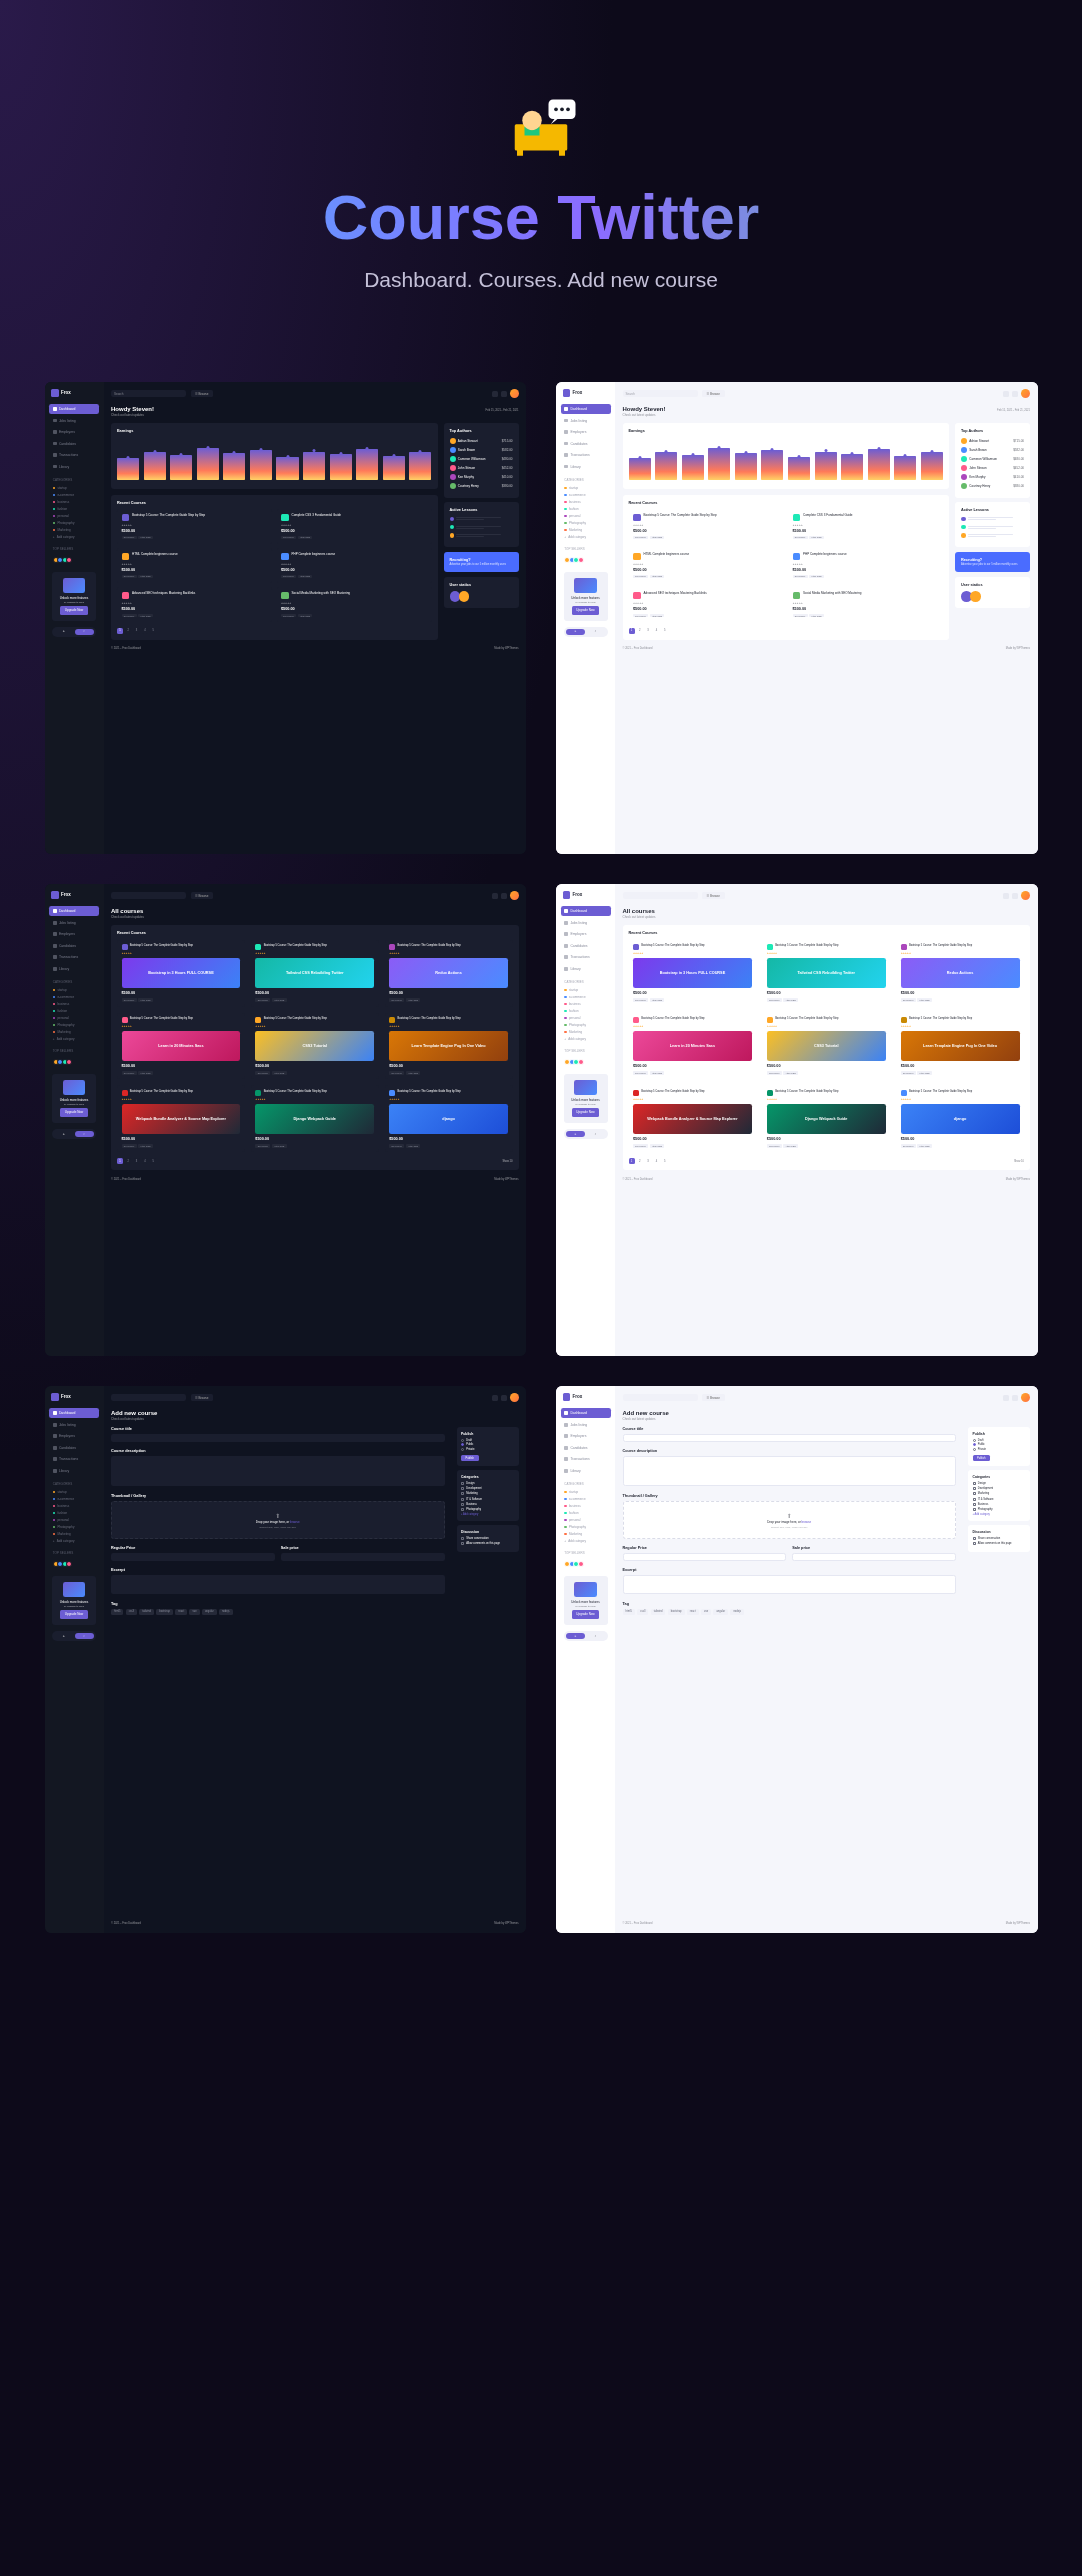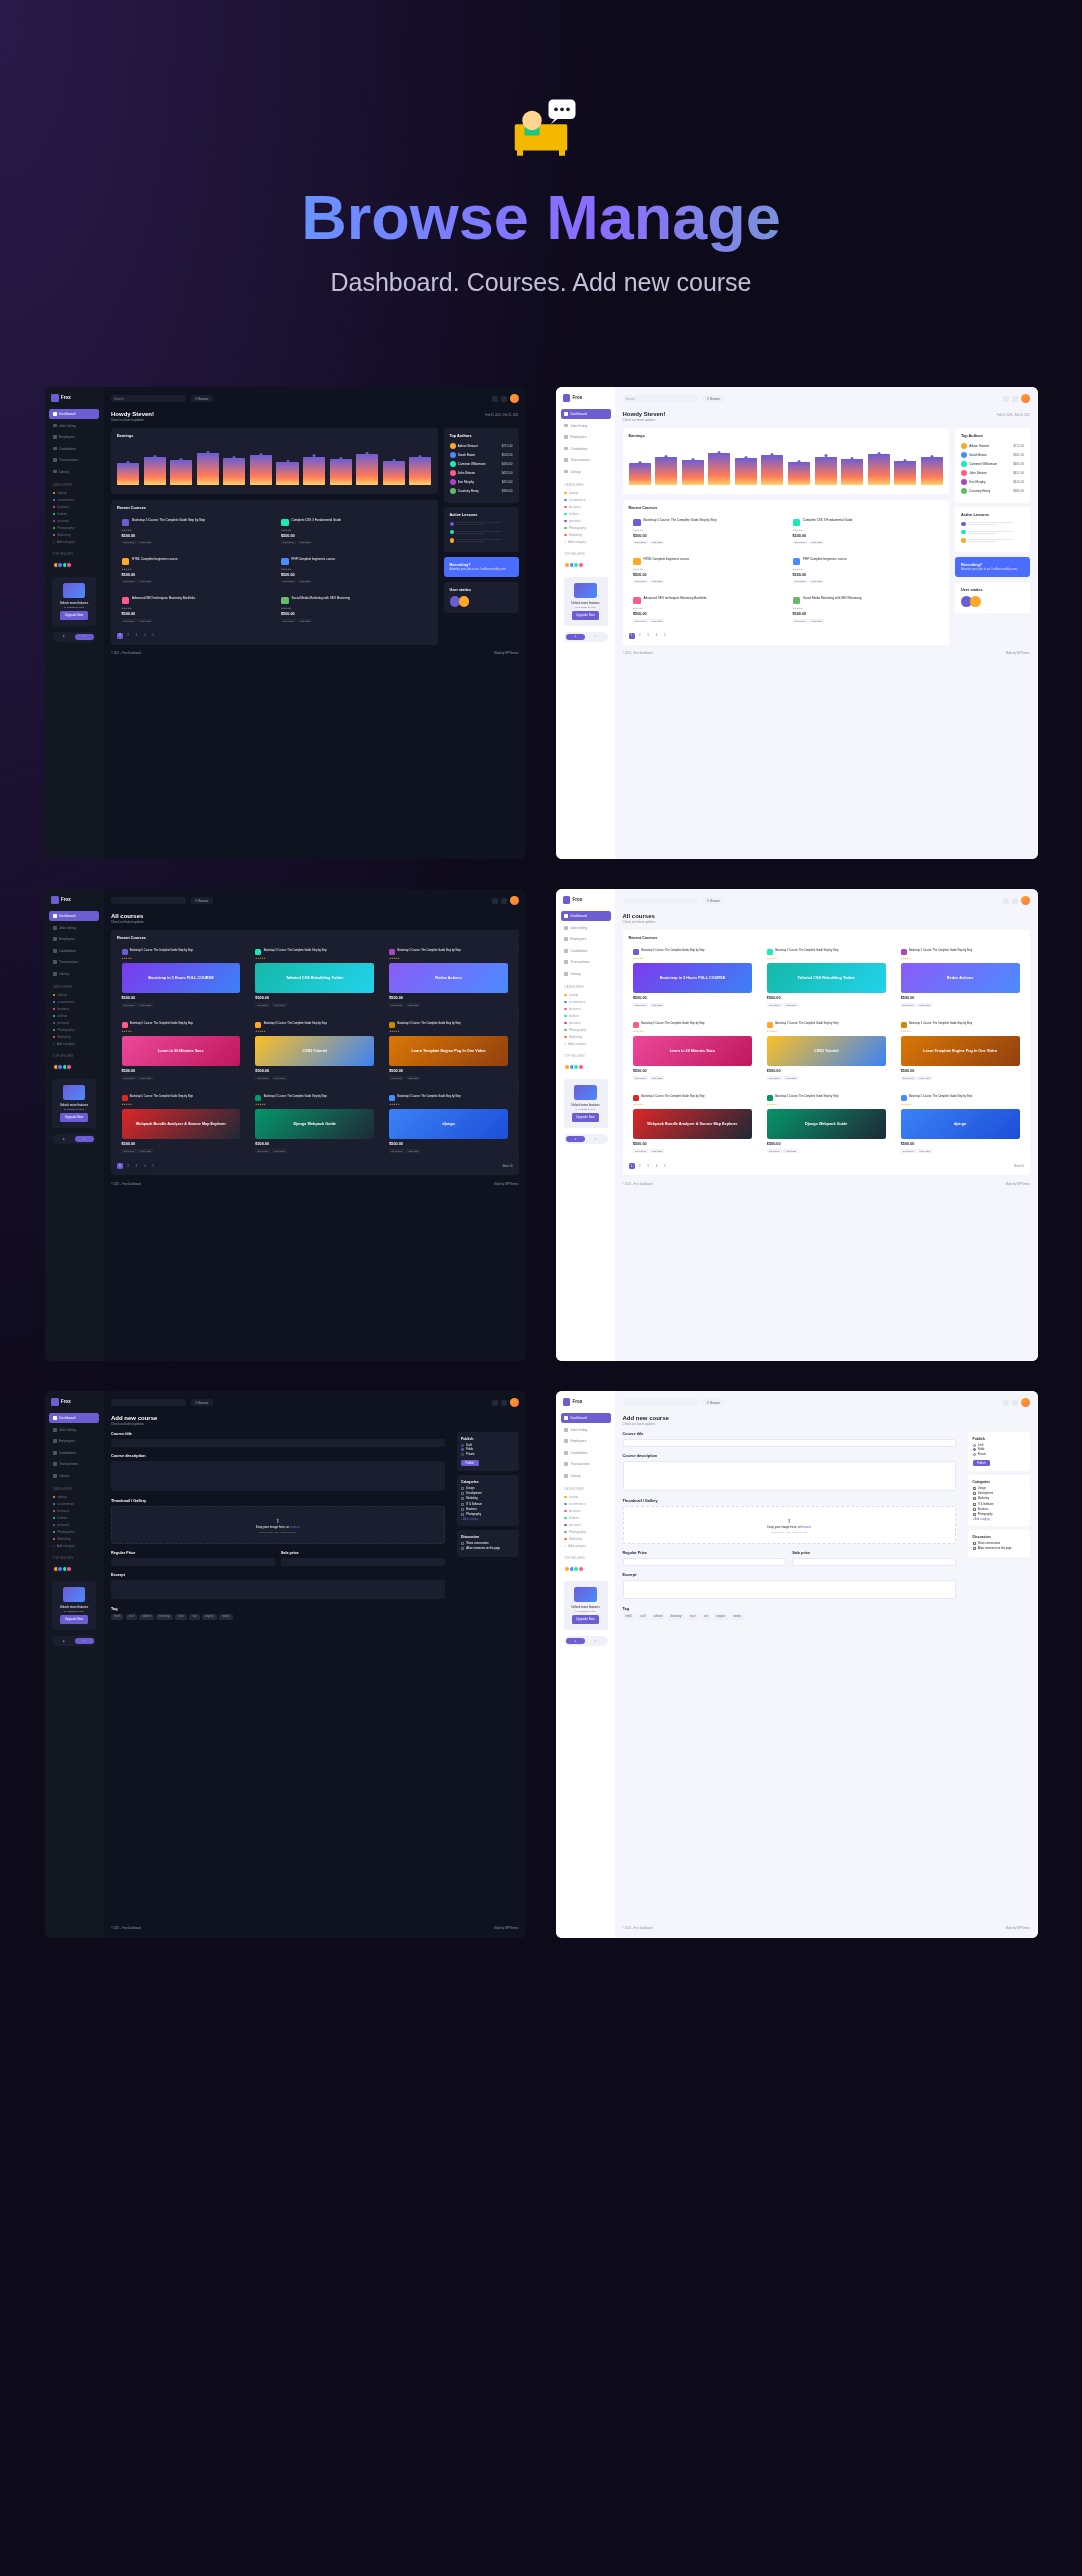--- a/index.html
+++ b/index.html
@@ -23,21 +23,21 @@
 .hero-title {
   font-size: 63px;
   font-weight: 700;
   background: linear-gradient(90deg, #4cc2ff 0%, #6b8fff 30%, #8b6bff 55%, #5dd0a0 100%);
   -webkit-background-clip: text;
   -webkit-text-fill-color: transparent;
   background-clip: text;
   margin-bottom: 15px;
 }
 .hero-sub {
-  font-size: 25px;
+  font-size: 21px;
   color: #c4c0d8;
   font-weight: 300;
 }
 .grid {
   display: grid;
   grid-template-columns: 1fr 1fr;
   gap: 30px;
   padding: 45px 30px;
   max-width: 1053px;
   margin: 0 auto;
@@ -471,21 +471,21 @@
       <rect x="84" y="87" width="8" height="10" fill="#f5b800"></rect>
       <circle cx="48" cy="50" r="13" fill="#ffd591"></circle>
       <path d="M 38 58 Q 48 68 58 58 L 58 70 L 38 70 Z" fill="#1ec77e"></path>
       <rect x="70" y="22" width="36" height="26" fill="#fff" rx="6"></rect>
       <path d="M 78 48 L 73 55 L 82 48 Z" fill="#fff"></path>
       <circle cx="80" cy="35" r="2.5" fill="#1a1d29"></circle>
       <circle cx="88" cy="35" r="2.5" fill="#1a1d29"></circle>
       <circle cx="96" cy="35" r="2.5" fill="#1a1d29"></circle>
     </svg>
   </div>
-  <h1 class="hero-title">Browse Manage</h1>
+  <h1 class="hero-title">Course Twitter</h1>
   <p class="hero-sub">Dashboard. Courses. Add new course</p>
 </div>
 
 <div class="grid">
 
 <div class="screen dark">
   <div class="scr-inner">
     <div class="sidebar">
       <div class="brand">
         <div class="brand-icon"></div>

